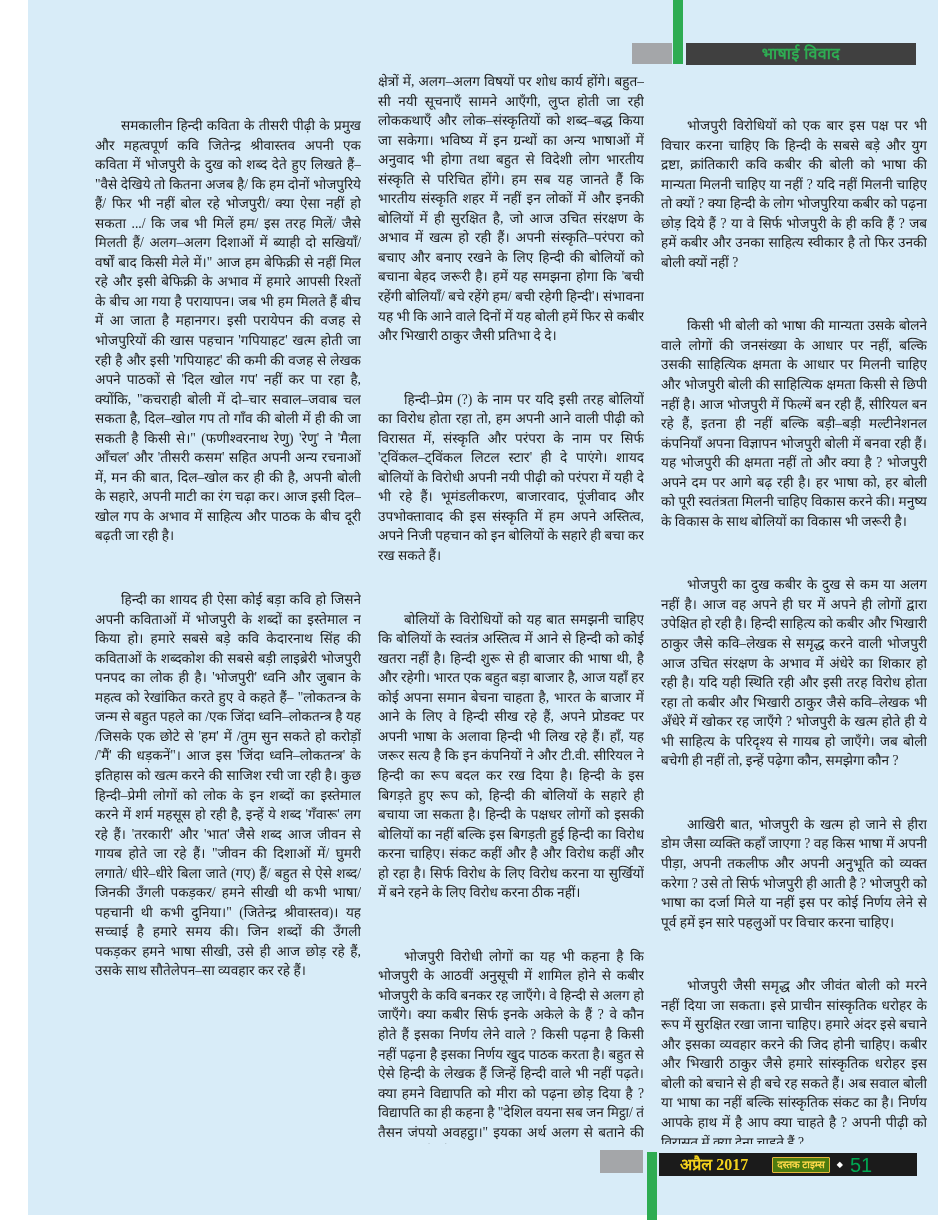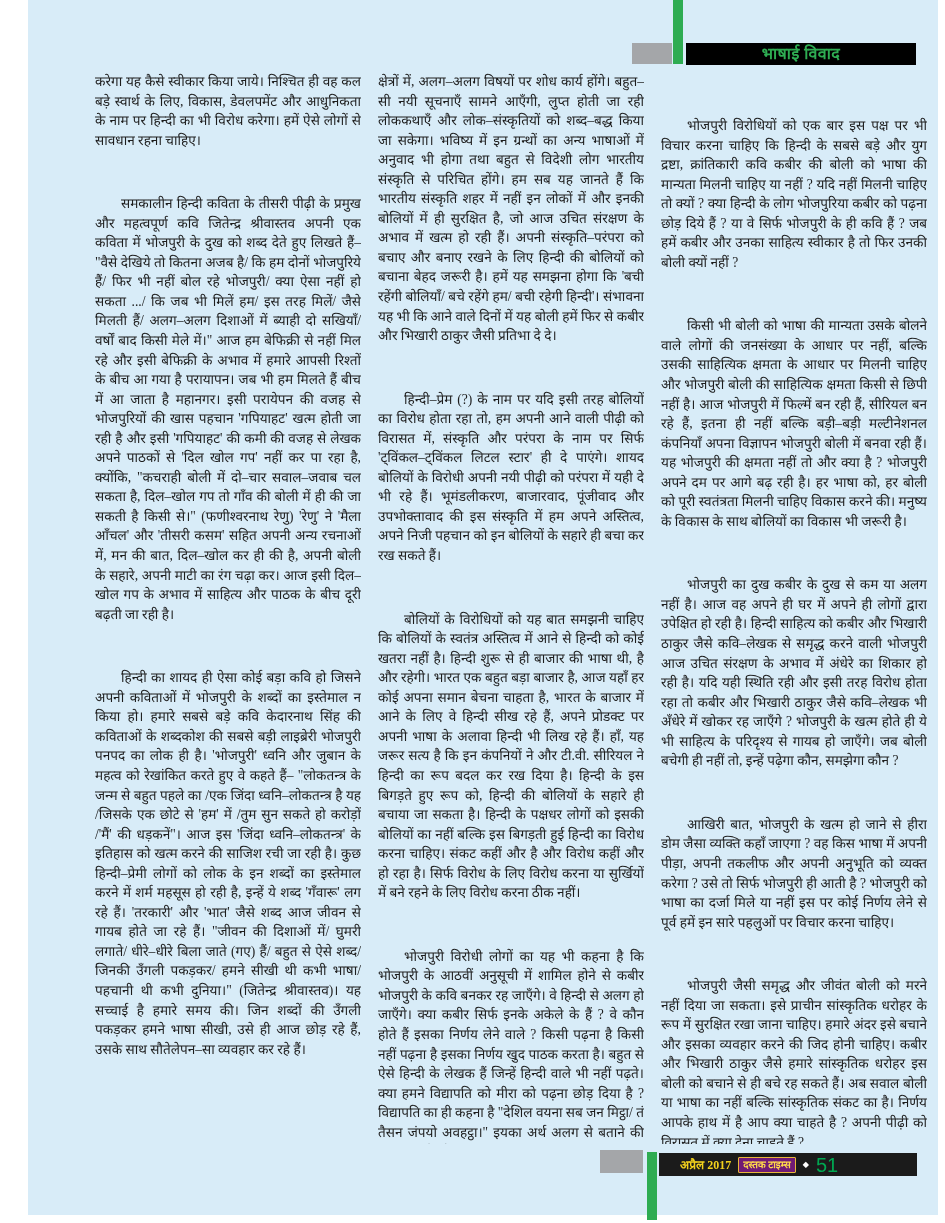--- a/index.html
+++ b/index.html
@@ -13,21 +13,21 @@
     background:#d8ecf8;
   }
   
   .hdr-green-bar{
     position:absolute;left:673px;top:0;width:10px;height:64px;background:#2eac52;
   }
   .hdr-gray-box{
     position:absolute;left:632px;top:43px;width:40px;height:21px;background:#a4a6a9;
   }
   .hdr-black-bar{
-    position:absolute;left:686px;top:43px;width:230px;height:22px;background:#000000;
+    position:absolute;left:686px;top:43px;width:230px;height:22px;background:#404040;
     display:flex;align-items:center;justify-content:center;
   }
   .hdr-black-bar span{
     color:#2eac52;font-size:16px;font-weight:bold;letter-spacing:.5px;line-height:1;
   }
   
   .cols{
     position:absolute;left:95px;top:72px;width:832px;height:1072px;
     display:flex;gap:17px;
   }
@@ -50,46 +50,45 @@
     position:absolute;left:600px;top:1150px;width:43px;height:23px;background:#a4a6a9;
   }
   .ftr-green-bar{
     position:absolute;left:647px;top:1152px;width:10px;height:68px;background:#2eac52;
   }
   .ftr-black-bar{
     position:absolute;left:659px;top:1153px;width:258px;height:23px;background:#1b1b1b;
     display:flex;align-items:center;gap:7px;padding-left:21px;box-sizing:border-box;
   }
   .ftr-month{
-    color:#f2d11c;font-size:12px;font-weight:bold;line-height:1;
+    color:#f2d11c;font-size:16px;font-weight:bold;line-height:1;
   }
   .ftr-logo{
-    background:#701a75;color:#ffd94a;font-size:10px;font-weight:bold;line-height:1;
-    padding:2px 4px;border:1px solid #e8b73a;border-radius:1px;white-space:nowrap;
+    background:#4d7c0f;color:#ffd94a;font-size:10px;font-weight:bold;line-height:1;
+    padding:2px 4px;border:1px solid #e8b73a;border-radius:1px;white-space:nowrap;margin-left:17px;
   }
   .ftr-diamond{color:#ffffff;font-size:8px;line-height:1;}
   .ftr-pageno{
     color:#00a651;font-size:20px;font-weight:normal;line-height:1;
     font-family:"Liberation Sans","DejaVu Sans",sans-serif;
   }
 </style>
 </head>
 <body>
 
 <div class="page"></div>
 
 <div class="hdr-green-bar"></div>
 <div class="hdr-gray-box"></div>
 <div class="hdr-black-bar">
   <span>भाषाई विवाद</span>
 </div>
 
 <div class="cols">
   <div class="col">
-    <p>करेगा यह कैसे स्वीकार किया जाये। निश्चित ही वह कल बड़े स्वार्थ के लिए, विकास, डेवलपमेंट और आधुनिकता के नाम पर हिन्दी का भी विरोध करेगा। हमें ऐसे लोगों से सावधान रहना चाहिए।</p>
     <p class="ind">समकालीन हिन्दी कविता के तीसरी पीढ़ी के प्रमुख और महत्वपूर्ण कवि जितेन्द्र श्रीवास्तव अपनी एक कविता में भोजपुरी के दुख को शब्द देते हुए लिखते हैं– "वैसे देखिये तो कितना अजब है/ कि हम दोनों भोजपुरिये हैं/ फिर भी नहीं बोल रहे भोजपुरी/ क्या ऐसा नहीं हो सकता .../ कि जब भी मिलें हम/ इस तरह मिलें/ जैसे मिलती हैं/ अलग–अलग दिशाओं में ब्याही दो सखियाँ/ वर्षों बाद किसी मेले में।" आज हम बेफिक्री से नहीं मिल रहे और इसी बेफिक्री के अभाव में हमारे आपसी रिश्तों के बीच आ गया है परायापन। जब भी हम मिलते हैं बीच में आ जाता है महानगर। इसी परायेपन की वजह से भोजपुरियों की खास पहचान 'गपियाहट' खत्म होती जा रही है और इसी 'गपियाहट' की कमी की वजह से लेखक अपने पाठकों से 'दिल खोल गप' नहीं कर पा रहा है, क्योंकि, "कचराही बोली में दो–चार सवाल–जवाब चल सकता है, दिल–खोल गप तो गाँव की बोली में ही की जा सकती है किसी से।" (फणीश्वरनाथ रेणु) 'रेणु' ने 'मैला आँचल' और 'तीसरी कसम' सहित अपनी अन्य रचनाओं में, मन की बात, दिल–खोल कर ही की है, अपनी बोली के सहारे, अपनी माटी का रंग चढ़ा कर। आज इसी दिल–खोल गप के अभाव में साहित्य और पाठक के बीच दूरी बढ़ती जा रही है।</p>
     <p class="ind">हिन्दी का शायद ही ऐसा कोई बड़ा कवि हो जिसने अपनी कविताओं में भोजपुरी के शब्दों का इस्तेमाल न किया हो। हमारे सबसे बड़े कवि केदारनाथ सिंह की कविताओं के शब्दकोश की सबसे बड़ी लाइब्रेरी भोजपुरी पनपद का लोक ही है। 'भोजपुरी' ध्वनि और जुबान के महत्व को रेखांकित करते हुए वे कहते हैं– "लोकतन्त्र के जन्म से बहुत पहले का /एक जिंदा ध्वनि–लोकतन्त्र है यह /जिसके एक छोटे से 'हम' में /तुम सुन सकते हो करोड़ों /'मैं' की धड़कनें"। आज इस 'जिंदा ध्वनि–लोकतन्त्र' के इतिहास को खत्म करने की साजिश रची जा रही है। कुछ हिन्दी–प्रेमी लोगों को लोक के इन शब्दों का इस्तेमाल करने में शर्म महसूस हो रही है, इन्हें ये शब्द 'गँवारू' लग रहे हैं। 'तरकारी' और 'भात' जैसे शब्द आज जीवन से गायब होते जा रहे हैं। "जीवन की दिशाओं में/ घुमरी लगाते/ धीरे–धीरे बिला जाते (गए) हैं/ बहुत से ऐसे शब्द/ जिनकी उँगली पकड़कर/ हमने सीखी थी कभी भाषा/ पहचानी थी कभी दुनिया।" (जितेन्द्र श्रीवास्तव)। यह सच्चाई है हमारे समय की। जिन शब्दों की उँगली पकड़कर हमने भाषा सीखी, उसे ही आज छोड़ रहे हैं, उसके साथ सौतेलेपन–सा व्यवहार कर रहे हैं।</p>
   </div>
   <div class="col">
     <p>क्षेत्रों में, अलग–अलग विषयों पर शोध कार्य होंगे। बहुत–सी नयी सूचनाएँ सामने आएँगी, लुप्त होती जा रही लोककथाएँ और लोक–संस्कृतियों को शब्द–बद्ध किया जा सकेगा। भविष्य में इन ग्रन्थों का अन्य भाषाओं में अनुवाद भी होगा तथा बहुत से विदेशी लोग भारतीय संस्कृति से परिचित होंगे। हम सब यह जानते हैं कि भारतीय संस्कृति शहर में नहीं इन लोकों में और इनकी बोलियों में ही सुरक्षित है, जो आज उचित संरक्षण के अभाव में खत्म हो रही हैं। अपनी संस्कृति–परंपरा को बचाए और बनाए रखने के लिए हिन्दी की बोलियों को बचाना बेहद जरूरी है। हमें यह समझना होगा कि 'बची रहेंगी बोलियाँ/ बचे रहेंगे हम/ बची रहेगी हिन्दी'। संभावना यह भी कि आने वाले दिनों में यह बोली हमें फिर से कबीर और भिखारी ठाकुर जैसी प्रतिभा दे दे।</p>
     <p class="ind">हिन्दी–प्रेम (?) के नाम पर यदि इसी तरह बोलियों का विरोध होता रहा तो, हम अपनी आने वाली पीढ़ी को विरासत में, संस्कृति और परंपरा के नाम पर सिर्फ 'ट्विंकल–ट्विंकल लिटल स्टार' ही दे पाएंगे। शायद बोलियों के विरोधी अपनी नयी पीढ़ी को परंपरा में यही दे भी रहे हैं। भूमंडलीकरण, बाजारवाद, पूंजीवाद और उपभोक्तावाद की इस संस्कृति में हम अपने अस्तित्व, अपने निजी पहचान को इन बोलियों के सहारे ही बचा कर रख सकते हैं।</p>
     <p class="ind">बोलियों के विरोधियों को यह बात समझनी चाहिए कि बोलियों के स्वतंत्र अस्तित्व में आने से हिन्दी को कोई खतरा नहीं है। हिन्दी शुरू से ही बाजार की भाषा थी, है और रहेगी। भारत एक बहुत बड़ा बाजार है, आज यहाँ हर कोई अपना समान बेचना चाहता है, भारत के बाजार में आने के लिए वे हिन्दी सीख रहे हैं, अपने प्रोडक्ट पर अपनी भाषा के अलावा हिन्दी भी लिख रहे हैं। हाँ, यह जरूर सत्य है कि इन कंपनियों ने और टी.वी. सीरियल ने हिन्दी का रूप बदल कर रख दिया है। हिन्दी के इस बिगड़ते हुए रूप को, हिन्दी की बोलियों के सहारे ही बचाया जा सकता है। हिन्दी के पक्षधर लोगों को इसकी बोलियों का नहीं बल्कि इस बिगड़ती हुई हिन्दी का विरोध करना चाहिए। संकट कहीं और है और विरोध कहीं और हो रहा है। सिर्फ विरोध के लिए विरोध करना या सुर्खियों में बने रहने के लिए विरोध करना ठीक नहीं।</p>
     <p class="ind">भोजपुरी विरोधी लोगों का यह भी कहना है कि भोजपुरी के आठवीं अनुसूची में शामिल होने से कबीर भोजपुरी के कवि बनकर रह जाएँगे। वे हिन्दी से अलग हो जाएँगे। क्या कबीर सिर्फ इनके अकेले के हैं ? वे कौन होते हैं इसका निर्णय लेने वाले ? किसी पढ़ना है किसी नहीं पढ़ना है इसका निर्णय खुद पाठक करता है। बहुत से ऐसे हिन्दी के लेखक हैं जिन्हें हिन्दी वाले भी नहीं पढ़ते। क्या हमने विद्यापति को मीरा को पढ़ना छोड़ दिया है ? विद्यापति का ही कहना है "देशिल वयना सब जन मिट्ठा/ तं तैसन जंपयो अवहट्ठा।" इयका अर्थ अलग से बताने की जरूरत नहीं। ये</p>
   </div>
   <div class="col">

